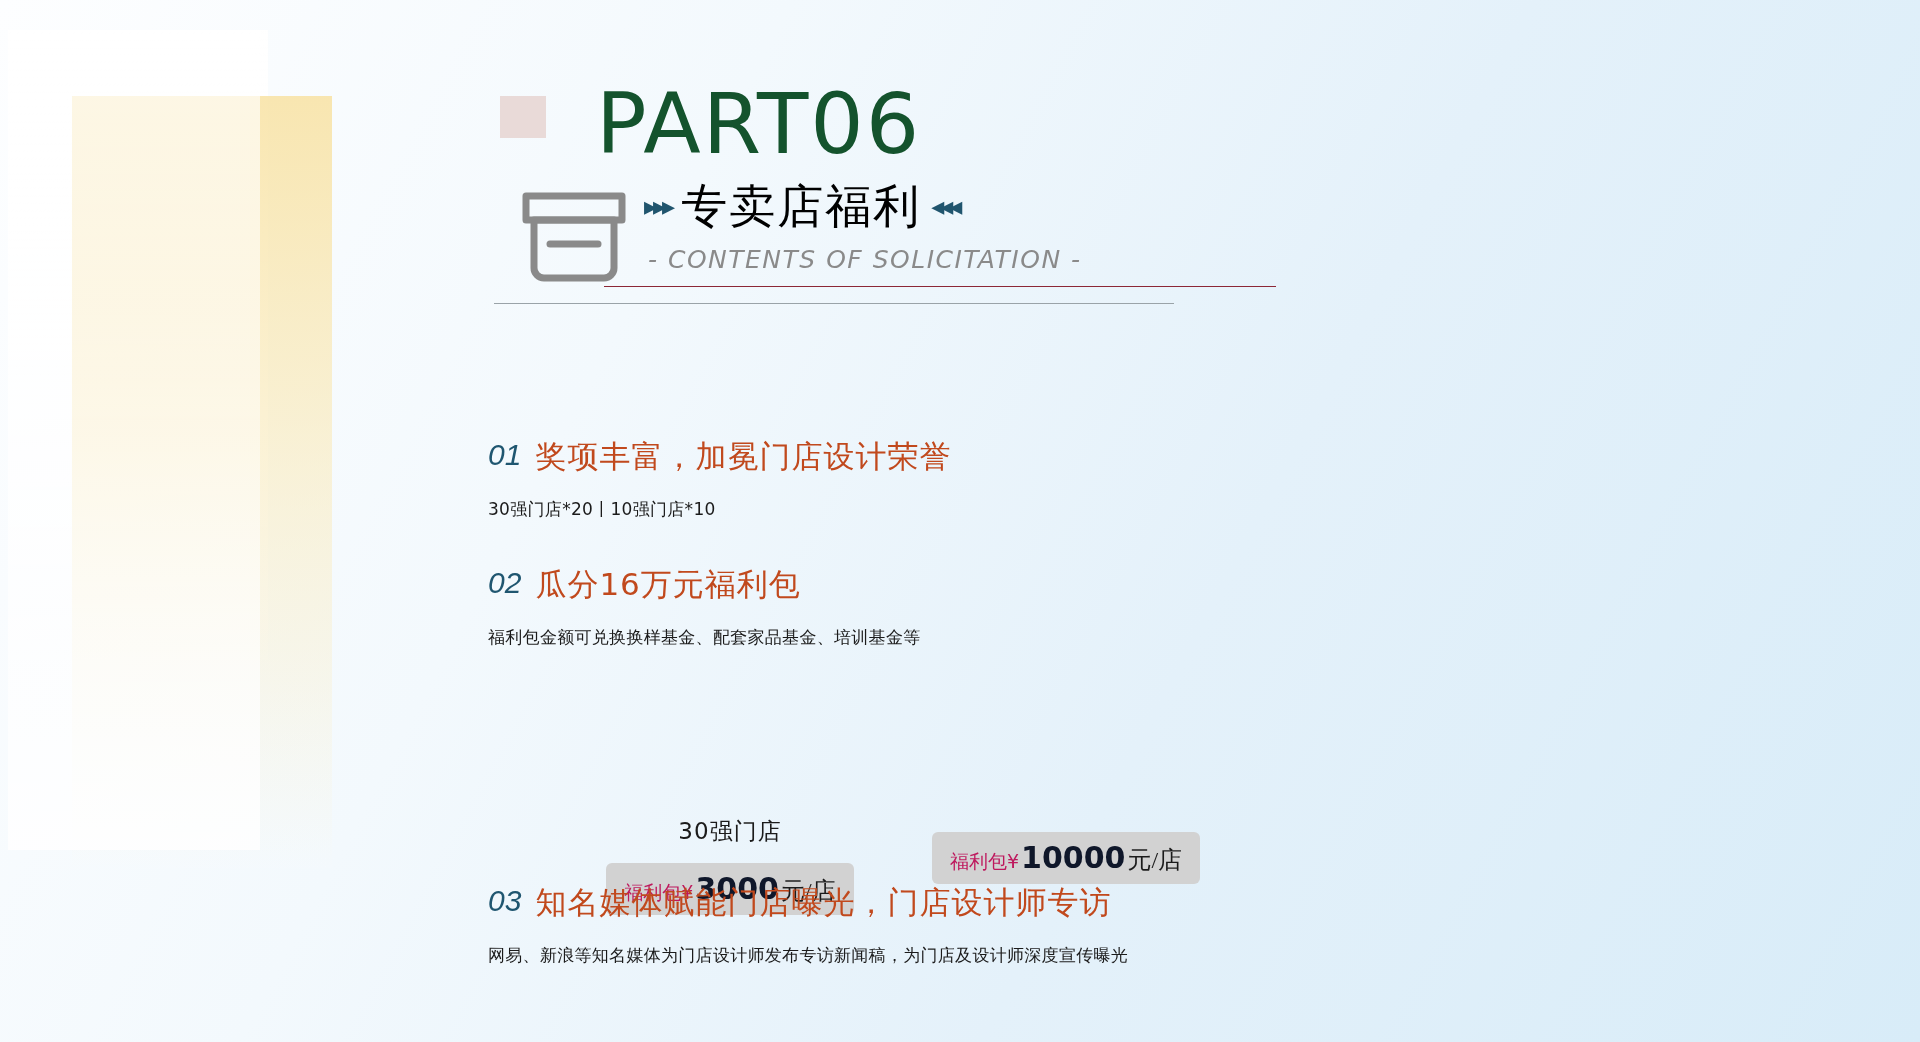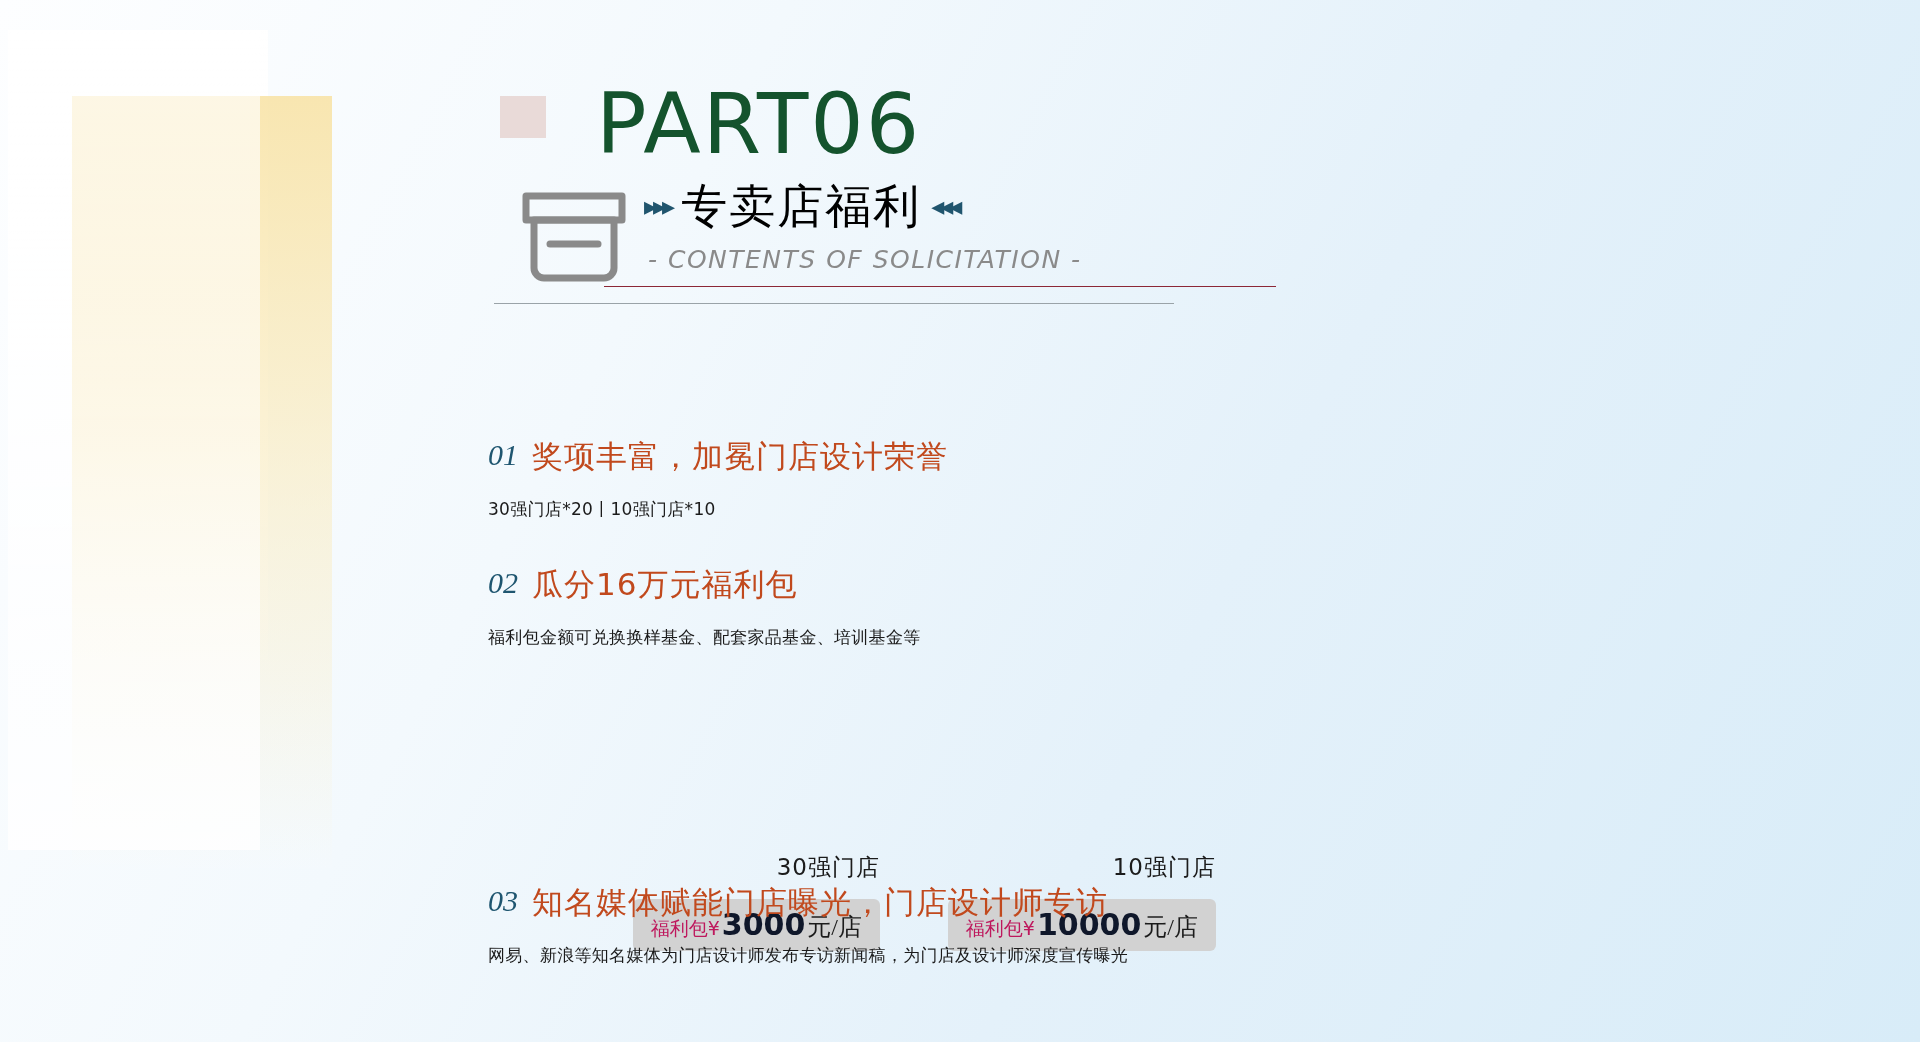--- a/index.html
+++ b/index.html
@@ -144,21 +144,21 @@
 
   .item-head {
     display: flex;
     align-items: center;
     gap: 14px;
   }
   .num {
     font-size: 30px;
     font-style: italic;
     color: #1f5670;
-    font-family: Liberation Serif, serif;
+    font-family: Liberation Sans, sans-serif;
     letter-spacing: 0px;
     line-height: 1;
     padding-bottom: 2px;
   }
   .head-text {
     font-size: 31px;
     color: #c1491d;
     letter-spacing: 1px;
     font-family: "DejaVu Sans", "Liberation Sans", sans-serif;
     line-height: 1;
@@ -176,21 +176,21 @@
   .item3 { position: absolute; left: 0; top: 446px; }
 
   
   .prize-row {
     position: absolute;
     left: 92px;
     top: 248px;
     display: flex;
     gap: 36px;
   }
-  .prize-col { width: 300px; text-align: right; margin-top: 36px; }
+  .prize-col { width: 300px; text-align: center; }
   .prize-label {
     font-size: 23px;
     color: #1b1b1b;
     letter-spacing: 1px;
     font-family: "DejaVu Sans", "Liberation Sans", sans-serif;
   }
   .prize-pill {
     margin-top: 16px;
     display: inline-flex;
     align-items: baseline;
@@ -271,21 +271,20 @@
     <div class="prize-row">
       <div class="prize-col">
         <div class="prize-label">30强门店</div>
         <div class="prize-pill">
           <span class="pill-pre">福利包¥</span>
           <span class="pill-num">3000</span>
           <span class="pill-post">元/店</span>
         </div>
       </div>
       <div class="prize-col">
-        <div class="prize-label">10强门店</div>
         <div class="prize-pill">
           <span class="pill-pre">福利包¥</span>
           <span class="pill-num">10000</span>
           <span class="pill-post">元/店</span>
         </div>
       </div>
     </div>
   </div>
 
   <div class="item item3">

